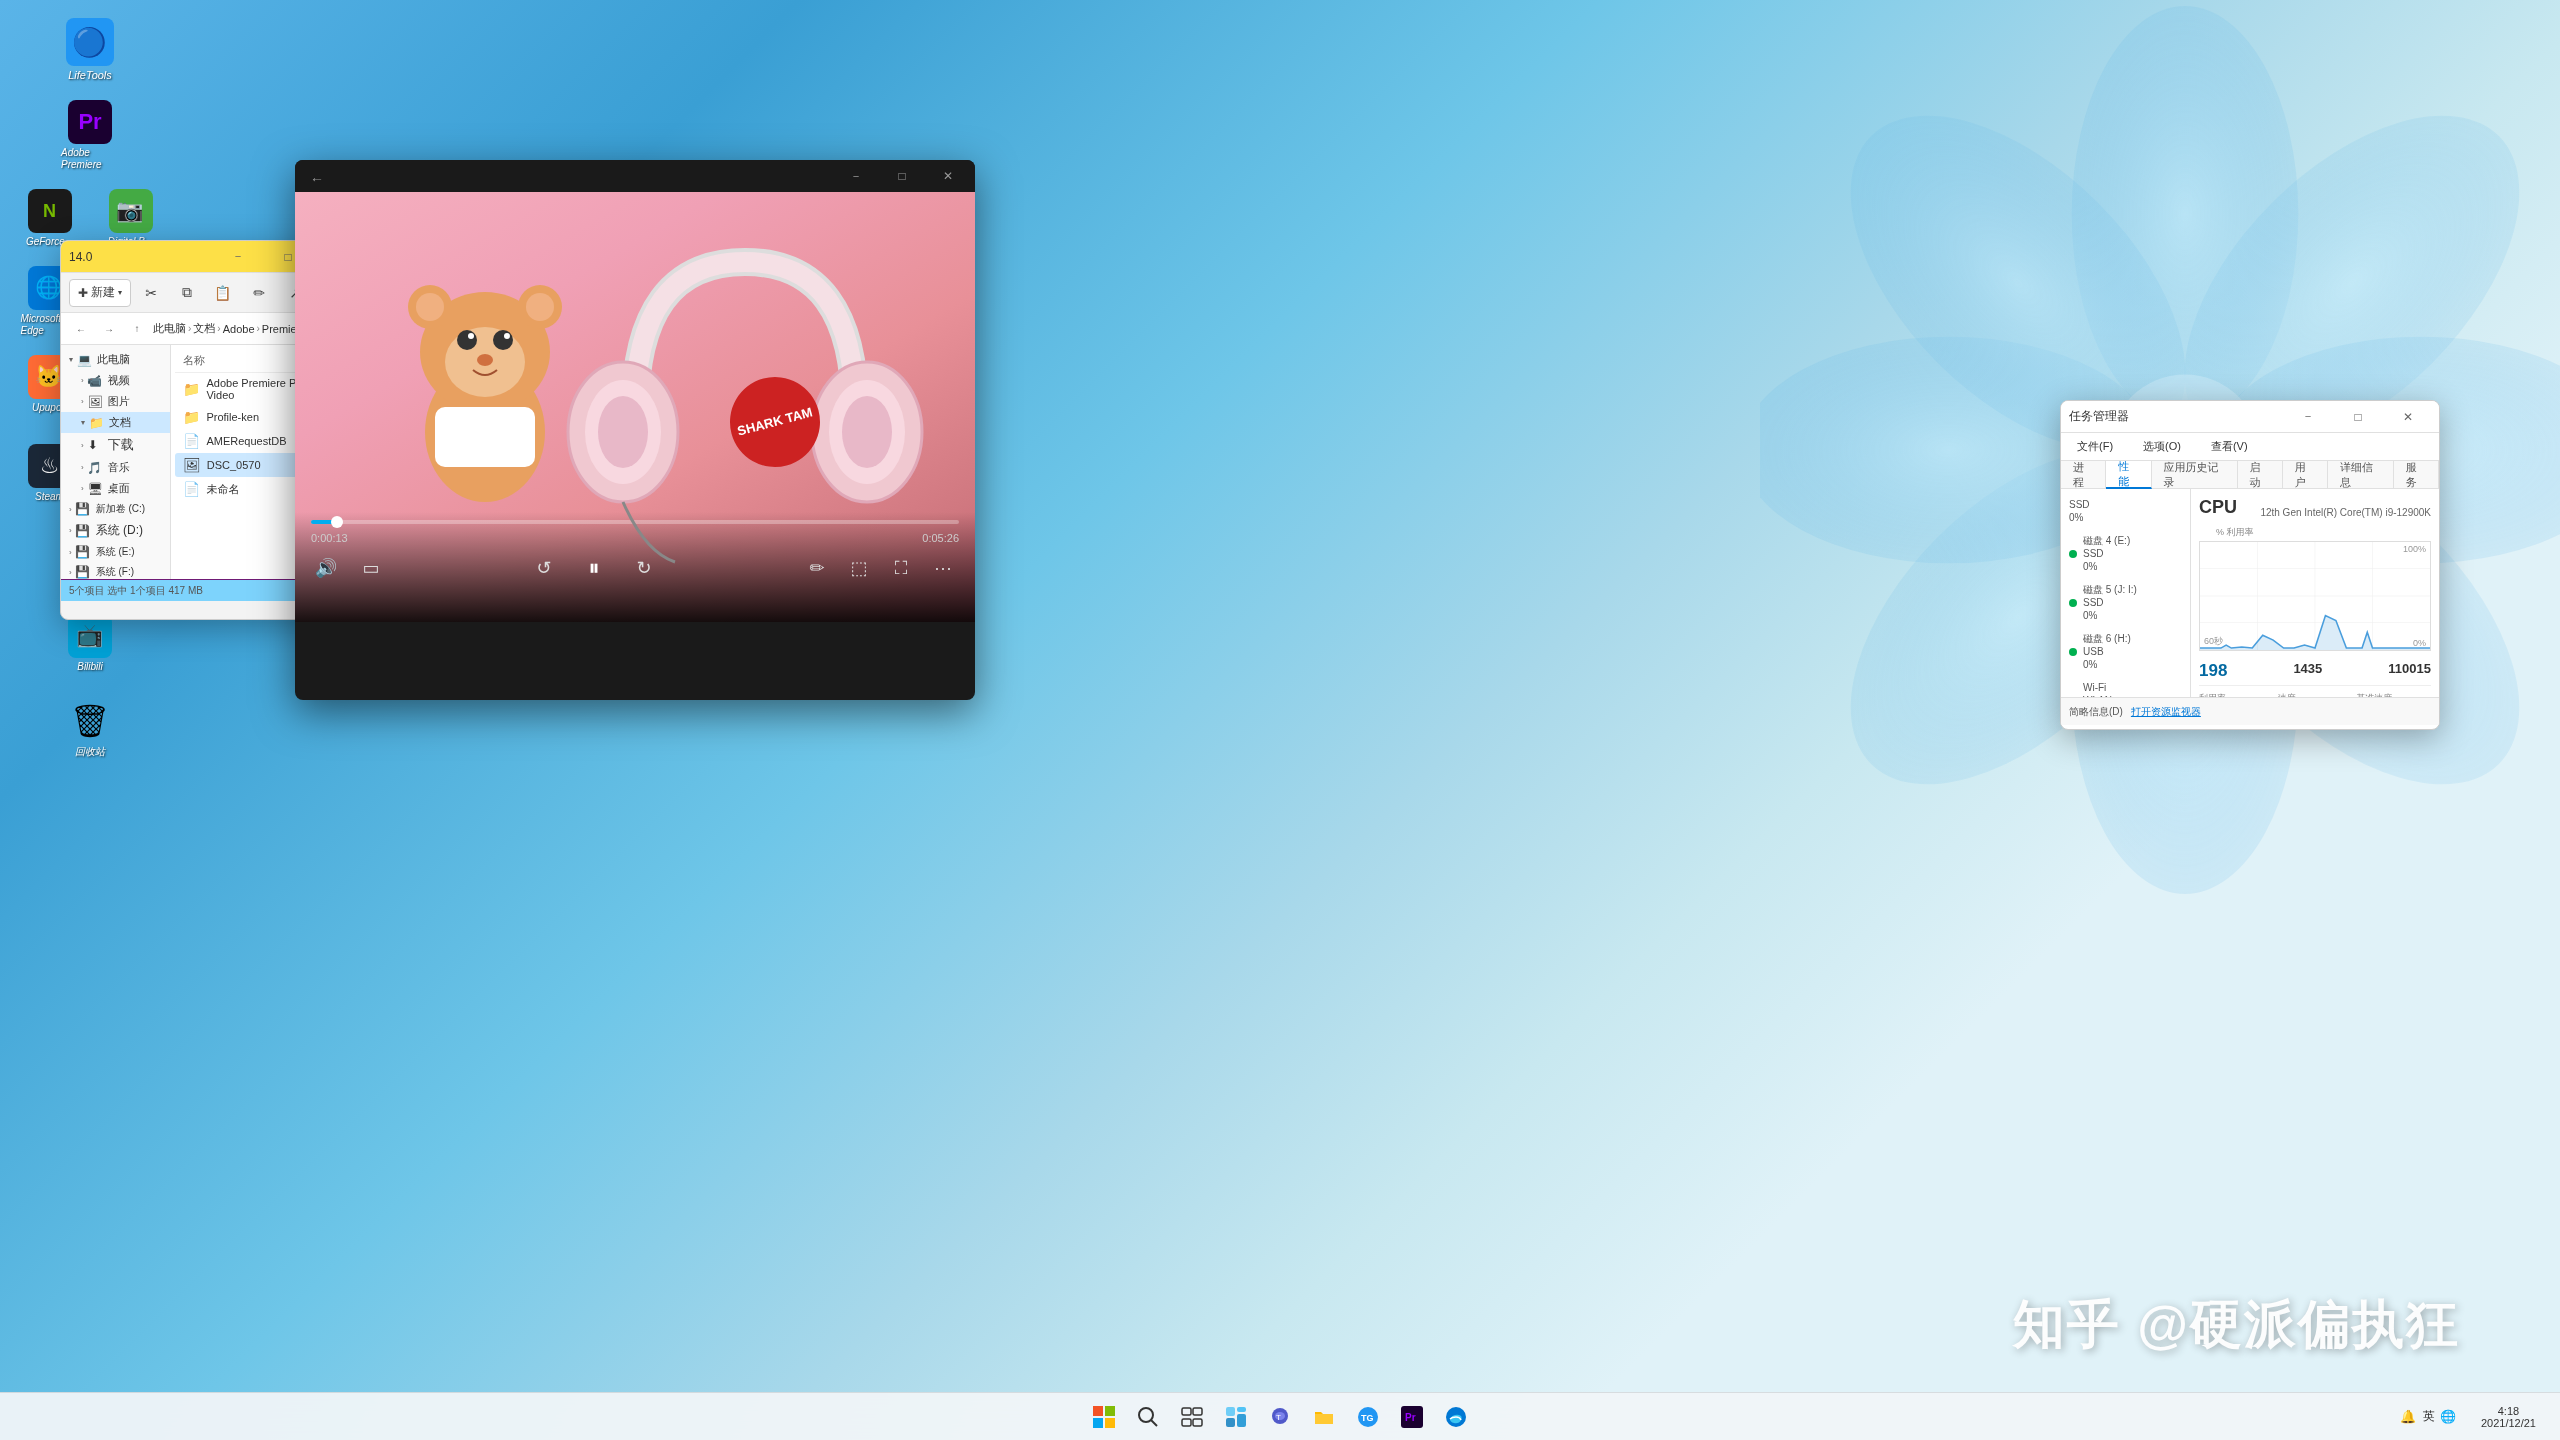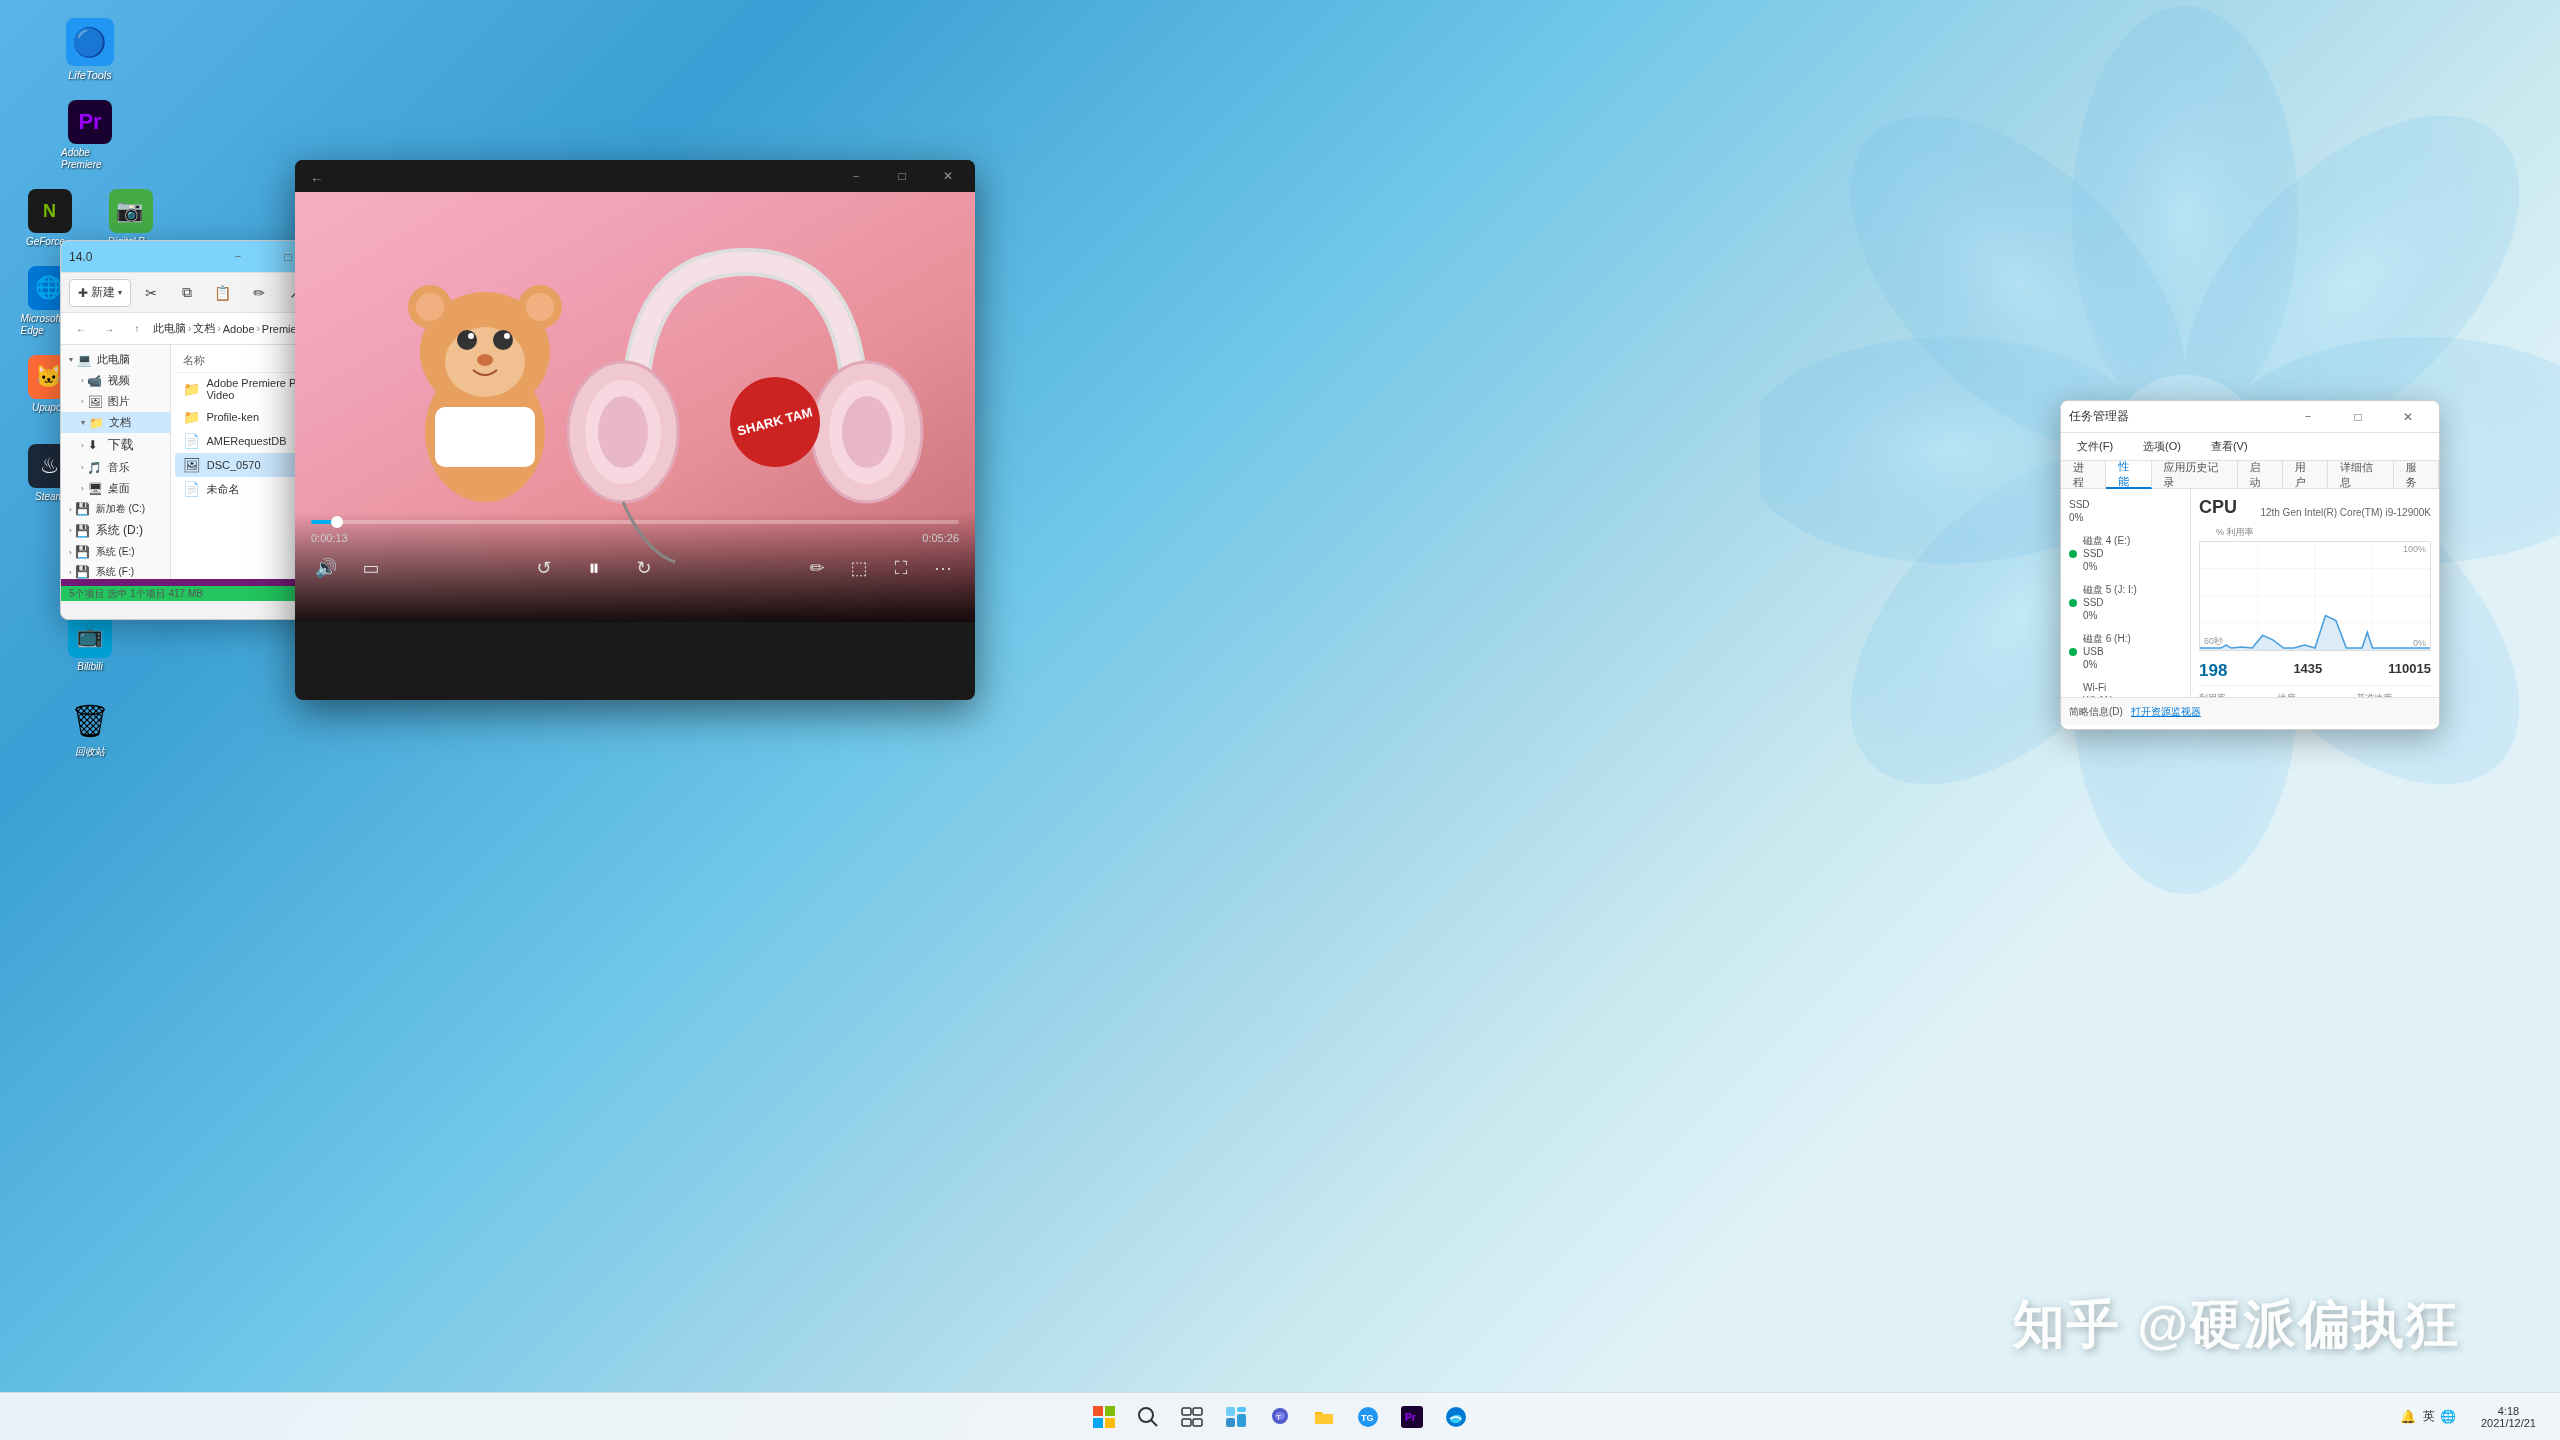--- a/index.html
+++ b/index.html
@@ -77,21 +77,21 @@
       background: #f3f3f3;
       border: 1px solid #ccc;
       border-radius: 8px;
       box-shadow: 0 8px 32px rgba(0,0,0,0.3);
       z-index: 20;
       overflow: hidden;
     }
 
     .fe-titlebar {
       height: 32px;
-      background: #7dd3fc;
+      background: #fde047;
       display: flex;
       align-items: center;
       justify-content: space-between;
       padding: 0 8px;
       border-bottom: 1px solid #e0e0e0;
     }
 
     .fe-title-text {
       font-size: 12px;
       color: #333;
@@ -234,22 +234,22 @@
       font-size: 11px;
       color: #333;
       border-radius: 3px;
     }
     .fe-file-item.selected { background: #cce8ff; }
 
     .file-icon { font-size: 14px; }
 
     .fe-statusbar {
       height: 22px;
-      background: #22c55e;
-      border-top: 7px solid #701a75;
+      background: #7dd3fc;
+      border-top: 1px solid #701a75;
       display: flex;
       align-items: center;
       padding: 0 8px;
       font-size: 10px;
       color: #555;
     }
 
     
     .media-player {
       position: absolute;

